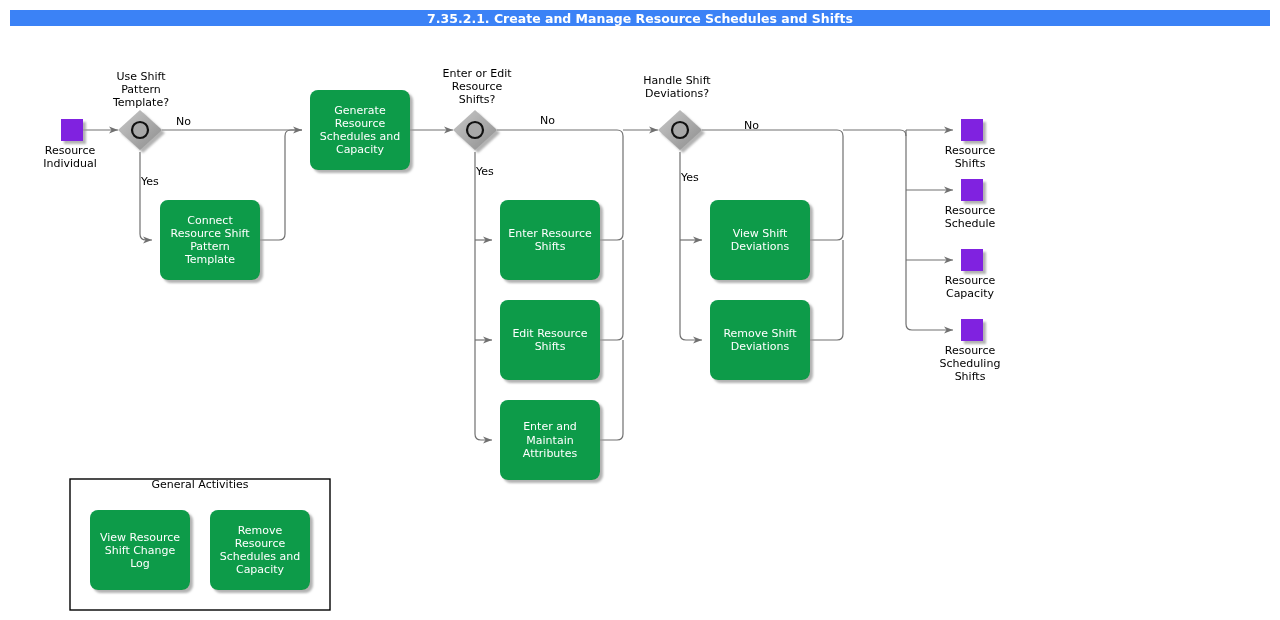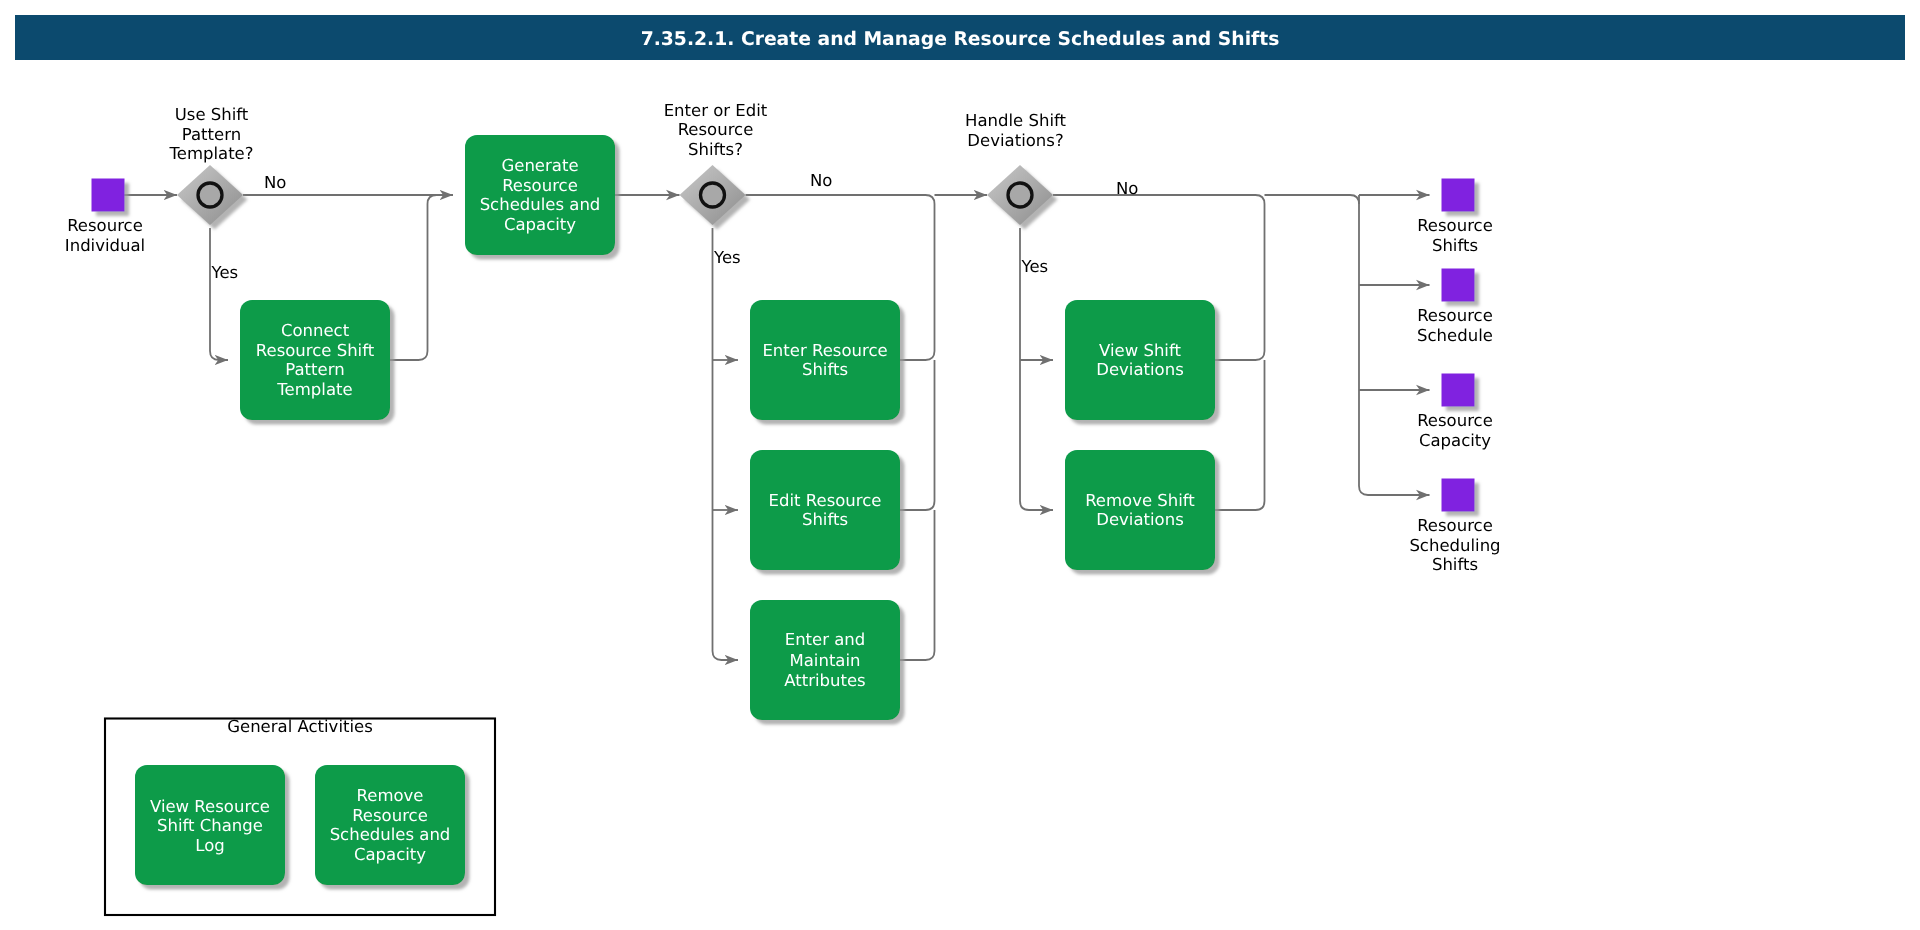--- a/index.html
+++ b/index.html
@@ -12,22 +12,22 @@
     height: 620px;
     font-family: "DejaVu Sans", sans-serif;
     position: relative;
     overflow: hidden;
   }
   #header-bar {
     position: absolute;
     left: 10px;
     top: 10px;
     width: 1260px;
-    height: 30px;
-    background: #0c4a6e;
+    height: 16px;
+    background: #3b82f6;
     display: flex;
     align-items: center;
     justify-content: center;
   }
   #header-title {
     color: #ffffff;
     font-size: 12.5px;
     font-weight: bold;
     font-family: "DejaVu Sans", sans-serif;
     letter-spacing: 0px;

